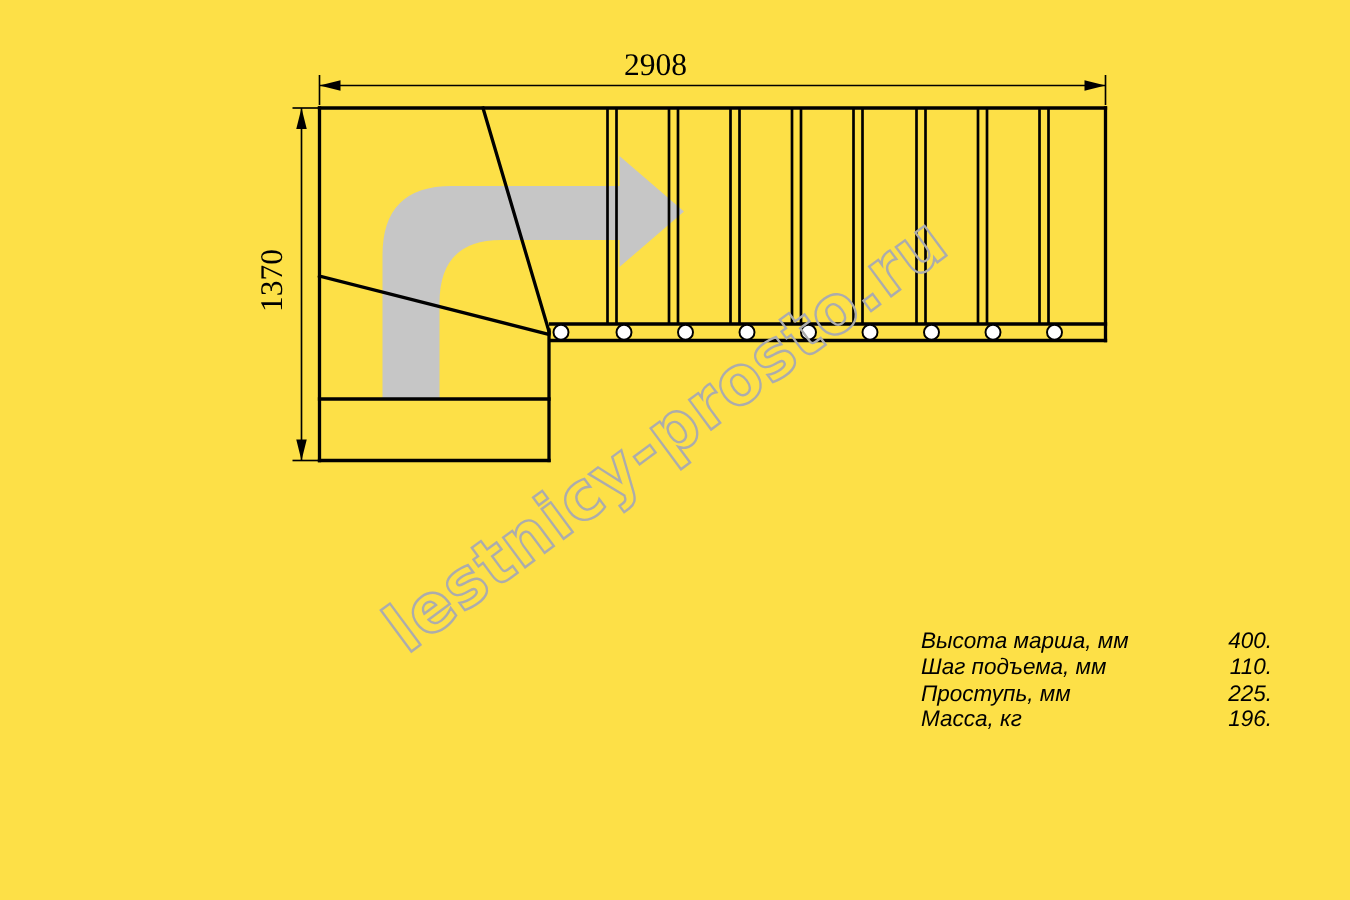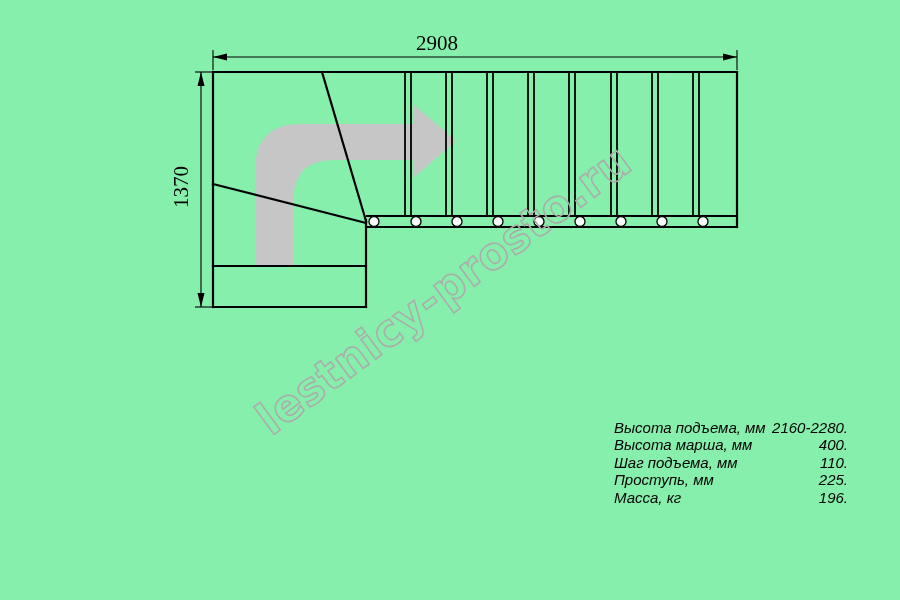--- a/index.html
+++ b/index.html
@@ -1,20 +1,20 @@
 <!DOCTYPE html>
 <html><head>
 <meta charset="utf-8">
 <style>
   html, body { margin: 0; padding: 0; background: #fff; }
   #stage {
     position: relative;
     width: 900px;
     height: 600px;
-    background: #86efac;
+    background: #fde047;
     overflow: hidden;
     font-family: "Liberation Sans", sans-serif;
   }
   #drawing-svg {
     position: absolute;
     left: 0; top: 0;
     width: 900px; height: 600px;
   }
   .dim-text {
     font-family: "Liberation Serif", "DejaVu Serif", serif;
@@ -108,24 +108,20 @@
       <polygon points="201,72 197.5,86 204.5,86" fill="#000" stroke="none"></polygon>
       <polygon points="201,307 197.5,293 204.5,293" fill="#000" stroke="none"></polygon>
     </g>
     <text class="dim-text" x="188" y="187" text-anchor="middle" transform="rotate(-90 188 187)" stroke="none">1370</text>
 
     <text x="453" y="302" text-anchor="middle" transform="rotate(-36.5 453 302)" font-family="DejaVu Sans, sans-serif" font-weight="bold" font-size="45" letter-spacing="1" fill="none" stroke="#acacac" stroke-width="1.6" textLength="452" lengthAdjust="spacingAndGlyphs">lestnicy-prosto.ru</text>
   </svg>
 
   <div class="specs">
     <div class="spec-row">
-      <span class="spec-label">Высота подъема, мм</span>
-      <span class="spec-value">2160-2280.</span>
-    </div>
-    <div class="spec-row">
       <span class="spec-label">Высота марша, мм</span>
       <span class="spec-value">400.</span>
     </div>
     <div class="spec-row">
       <span class="spec-label">Шаг подъема, мм</span>
       <span class="spec-value">110.</span>
     </div>
     <div class="spec-row">
       <span class="spec-label">Проступь, мм</span>
       <span class="spec-value">225.</span>

